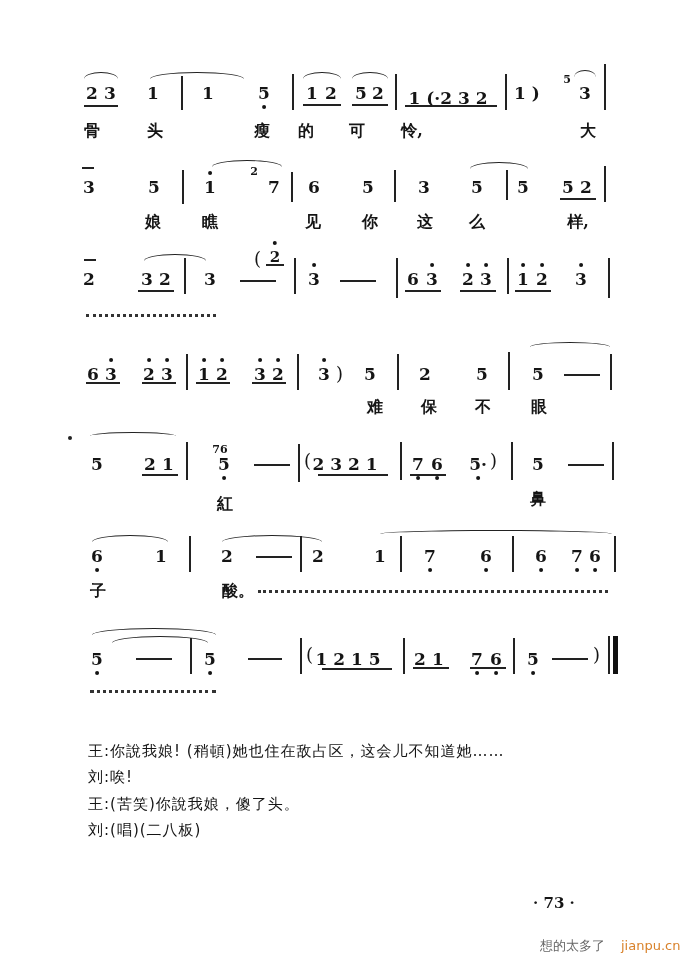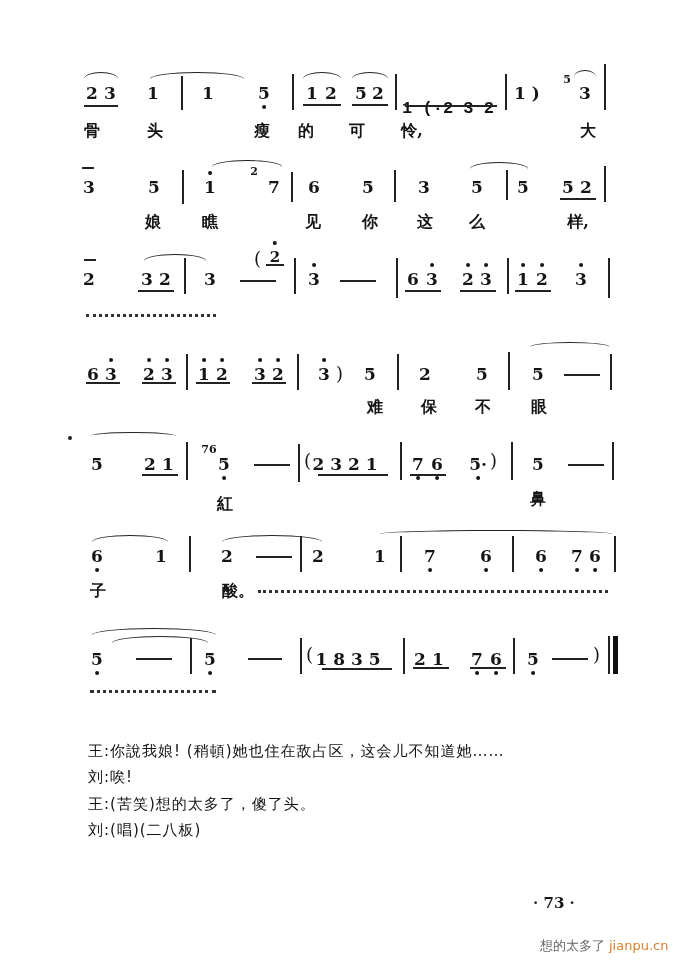--- a/index.html
+++ b/index.html
@@ -30,21 +30,21 @@
     }
     .dots { position: absolute; border-top: 3px dotted #333; height: 0; }
     .paren { position: absolute; font-family: "DejaVu Serif", serif; font-size: 18px; line-height: 18px; }
     .dialogue {
       position: absolute; left: 88px; font-family: "DejaVu Sans", sans-serif; font-size: 15px; line-height: 18px;
       white-space: nowrap; letter-spacing: 1px;
     }
     .page-num { position: absolute; left: 533px; top: 894px; font-family: "DejaVu Serif", serif; font-size: 15px; font-weight: bold; }
     .watermark { position: absolute; left: 540px; top: 937px; font-size: 13px; font-family: "DejaVu Sans", sans-serif; }
     .watermark .cn { color: #666; }
-    .watermark .en { color: #d9822b; margin-left: 4px; }
+    .watermark .en { color: #d9822b; margin-left: 16px; }
   </style>
 </head>
 <body>
 
 <div>
 
   <div>
     <div class="slur" style="left:84px;top:72px;width:34px;"></div>
     <div class="note" style="left:92px;top:84px;">2</div>
     <div class="note" style="left:110px;top:84px;">3</div>
@@ -57,21 +57,21 @@
     <div class="bar" style="left:292px;top:74px;height:36px;"></div>
     <div class="slur" style="left:303px;top:72px;width:38px;"></div>
     <div class="note" style="left:312px;top:84px;">1</div>
     <div class="note" style="left:331px;top:84px;">2</div>
     <div class="uline" style="left:303px;top:104px;width:38px;"></div>
     <div class="slur" style="left:352px;top:72px;width:36px;"></div>
     <div class="note" style="left:361px;top:84px;">5</div>
     <div class="note" style="left:378px;top:84px;">2</div>
     <div class="uline" style="left:352px;top:104px;width:36px;"></div>
     <div class="bar" style="left:395px;top:74px;height:36px;"></div>
-    <div class="note" style="left:448px;top:100px;font-family:Liberation Mono, monospace;">1 (·2 3 2</div>
+    <div class="note" style="left:448px;top:89px;">1 (·2 3 2</div>
     <div class="uline" style="left:405px;top:105px;width:92px;"></div>
     <div class="bar" style="left:505px;top:74px;height:36px;"></div>
     <div class="note" style="left:527px;top:84px;">1 )</div>
     <div class="grace" style="left:567px;top:74px;">5</div>
     <div class="slur" style="left:574px;top:70px;width:22px;"></div>
     <div class="note" style="left:585px;top:84px;">3</div>
     <div class="bar" style="left:604px;top:64px;height:46px;"></div>
 
     <div class="lyric" style="left:92px;top:122px;">骨</div>
     <div class="lyric" style="left:155px;top:122px;">头</div>
@@ -180,21 +180,21 @@
   </div>
 
   <div>
     <div style="position:absolute;left:68px;top:436px;width:4px;height:4px;border-radius:50%;background:#222;"></div>
     <div class="slur" style="left:90px;top:432px;width:86px;height:3px;"></div>
     <div class="note" style="left:97px;top:455px;">5</div>
     <div class="note" style="left:150px;top:455px;">2</div>
     <div class="note" style="left:168px;top:455px;">1</div>
     <div class="uline" style="left:142px;top:474px;width:36px;"></div>
     <div class="bar" style="left:186px;top:442px;height:38px;"></div>
-    <div class="grace" style="left:209px;top:444px;">76</div>
+    <div class="grace" style="left:220px;top:444px;">76</div>
     <div class="note" style="left:224px;top:455px;">5<span class="dot-below"></span></div>
     <div class="dash" style="left:254px;top:464px;width:36px;"></div>
     <div class="bar" style="left:298px;top:444px;height:38px;"></div>
     <div class="paren" style="left:304px;top:452px;">(</div>
     <div class="note" style="left:345px;top:455px;">2 3 2 1</div>
     <div class="uline" style="left:318px;top:474px;width:70px;"></div>
     <div class="bar" style="left:400px;top:442px;height:38px;"></div>
     <div class="note" style="left:418px;top:455px;">7<span class="dot-below"></span></div>
     <div class="note" style="left:437px;top:455px;">6<span class="dot-below"></span></div>
     <div class="uline" style="left:410px;top:474px;width:36px;"></div>
@@ -238,21 +238,21 @@
   <div>
     <div class="slur" style="left:92px;top:628px;width:124px;"></div>
     <div class="slur" style="left:112px;top:636px;width:96px;"></div>
     <div class="note" style="left:97px;top:650px;">5<span class="dot-below"></span></div>
     <div class="dash" style="left:136px;top:658px;width:36px;"></div>
     <div class="bar" style="left:190px;top:638px;height:36px;"></div>
     <div class="note" style="left:210px;top:650px;">5<span class="dot-below"></span></div>
     <div class="dash" style="left:248px;top:658px;width:34px;"></div>
     <div class="bar" style="left:300px;top:638px;height:36px;"></div>
     <div class="paren" style="left:306px;top:646px;">(</div>
-    <div class="note" style="left:348px;top:650px;">1 8 3 5</div>
+    <div class="note" style="left:348px;top:650px;">1 2 1 5</div>
     <div class="uline" style="left:322px;top:668px;width:70px;"></div>
     <div class="bar" style="left:403px;top:638px;height:36px;"></div>
     <div class="note" style="left:420px;top:650px;">2</div>
     <div class="note" style="left:438px;top:650px;">1</div>
     <div class="uline" style="left:413px;top:667px;width:36px;"></div>
     <div class="note" style="left:477px;top:650px;">7<span class="dot-below"></span></div>
     <div class="note" style="left:496px;top:650px;">6<span class="dot-below"></span></div>
     <div class="uline" style="left:470px;top:667px;width:36px;"></div>
     <div class="bar" style="left:513px;top:638px;height:36px;"></div>
     <div class="note" style="left:533px;top:650px;">5<span class="dot-below"></span></div>
@@ -264,21 +264,21 @@
   </div>
 
   <div>
     <div class="dialogue" style="top:742px;">
       <span>王:</span><span>你說我娘! (稍頓)她也住在敌占区，这会儿不知道她……</span>
     </div>
     <div class="dialogue" style="top:768px;">
       <span>刘:</span><span>唉!</span>
     </div>
     <div class="dialogue" style="top:795px;">
-      <span>王:</span><span>(苦笑)想的太多了，傻了头。</span>
+      <span>王:</span><span>(苦笑)你說我娘，傻了头。</span>
     </div>
     <div class="dialogue" style="top:821px;">
       <span>刘:</span><span>(唱)(二八板)</span>
     </div>
   </div>
 
   <div class="page-num">· 73 ·</div>
 
   <div class="watermark">
     <span class="cn">想的太多了</span><span class="en">jianpu.cn</span>

